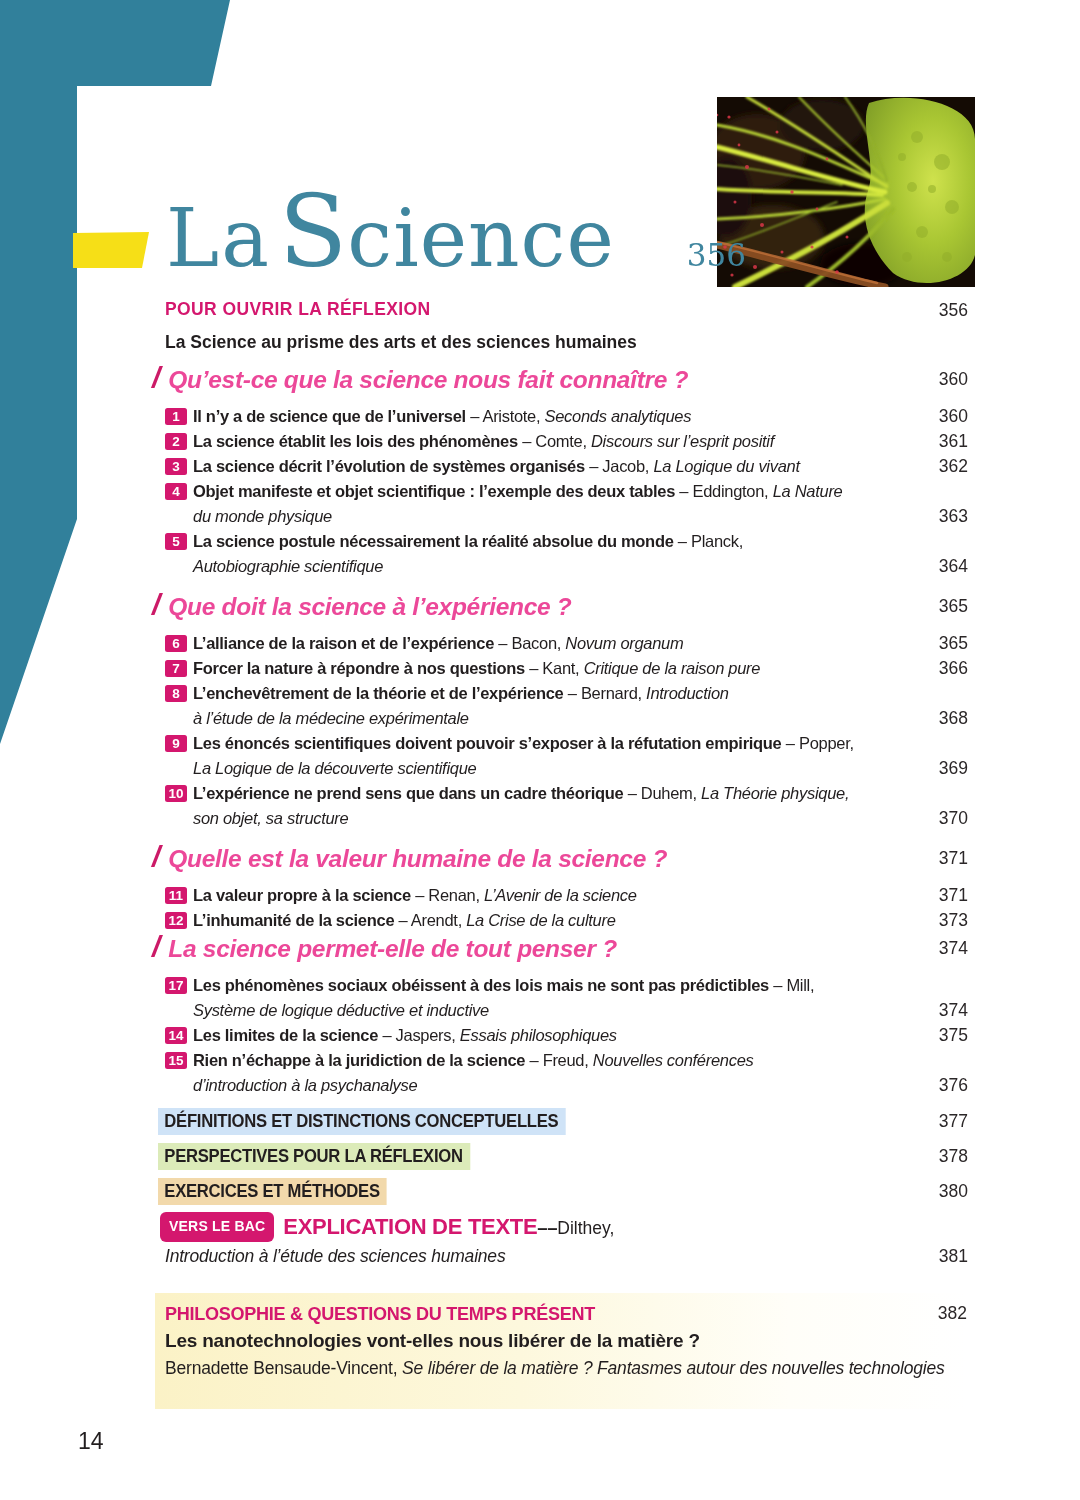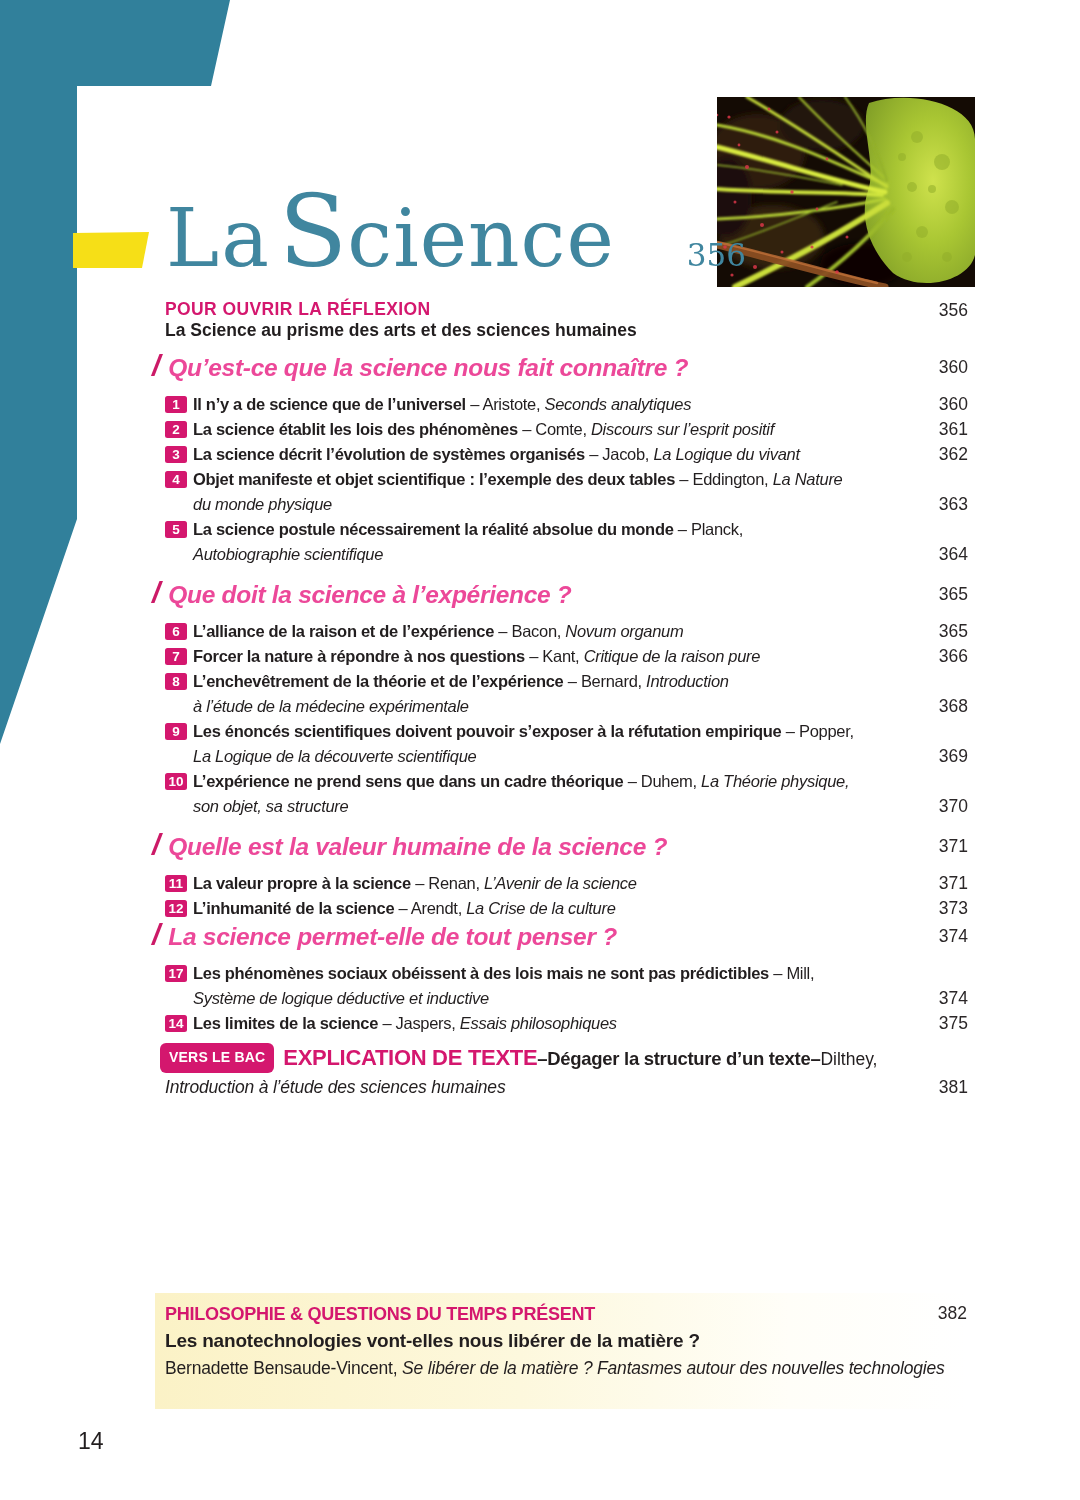--- a/index.html
+++ b/index.html
@@ -31,21 +31,21 @@
   .row2 { display:grid; grid-template-columns:1fr 48px; }
   .pgnum { text-align:right; font-size:17.5px; color:#2b2728; }
   
   .intro-label-row { align-items:start; }
   .intro-label {
     color:#d4176e; font-weight:bold; font-size:17.5px;
     letter-spacing:0.4px; line-height:19px;
   }
   .intro-sub {
     font-weight:bold; font-size:17.5px; line-height:19px;
-    margin-top:0; margin-bottom:8px; color:#221e1f;
+    margin-top:12px; margin-bottom:8px; color:#221e1f;
   }
   
   .heading-row { align-items:end; margin:12px 0 10px 0; }
   .section.tight .heading-row { margin-top:0; }
   .heading-left { display:flex; align-items:baseline; }
   .slash {
     color:#cc1a67; font-weight:bold; font-size:30px;
     margin:0 8px 0 -13px; font-style:italic; line-height:28px;
   }
   .heading-text {
@@ -346,32 +346,53 @@
             </div>
             <span class="pgnum">374</span>
           </div>
           <div class="item">
             <span class="badge">14</span>
             <div class="item-text">
               <div class="line1"><span class="b">Les limites de la science</span><span class="r"> – Jaspers, </span><span class="i">Essais philosophiques</span></div>
             </div>
             <span class="pgnum">375</span>
           </div>
+          <div class="item">
+            <span class="badge">15</span>
+            <div class="item-text">
+              <div class="line1"><span class="b">Rien n’échappe à la juridiction de la science</span><span class="r"> – Freud, </span><span class="i">Nouvelles conférences</span></div>
+              <div class="line2"><span class="i">d’introduction à la psychanalyse</span></div>
+            </div>
+            <span class="pgnum">376</span>
+          </div>
         </div>
       </div>
     </div>
 
+  <div class="extras" id="extras">
+      <div class="row2 extra-row">
+        <span class="extra-label" style="background-color: rgb(207, 227, 247);">DÉFINITIONS ET DISTINCTIONS CONCEPTUELLES</span>
+        <span class="pgnum">377</span>
+      </div>
+      <div class="row2 extra-row">
+        <span class="extra-label" style="background-color: rgb(220, 235, 185);">PERSPECTIVES POUR LA RÉFLEXION</span>
+        <span class="pgnum">378</span>
+      </div>
+      <div class="row2 extra-row">
+        <span class="extra-label" style="background-color: rgb(242, 217, 171);">EXERCICES ET MÉTHODES</span>
+        <span class="pgnum">380</span>
+      </div>
+    </div>
 
   <div class="row2 bac-row">
     <div>
       <div class="bac-line1">
         <span class="bac-pill">VERS LE BAC</span>
         <span class="bac-cat">EXPLICATION DE TEXTE</span>
           <span class="bac-strong"> – </span>
-          <span class="bac-strong">Dégager la structure d’un texte</span>
           <span class="bac-strong"> – </span>
           <span class="bac-author">Dilthey,</span>
       </div>
       <div class="bac-line2">Introduction à l’étude des sciences humaines</div>
     </div>
     <span class="pgnum">381</span>
   </div>
 
 </div>
 

